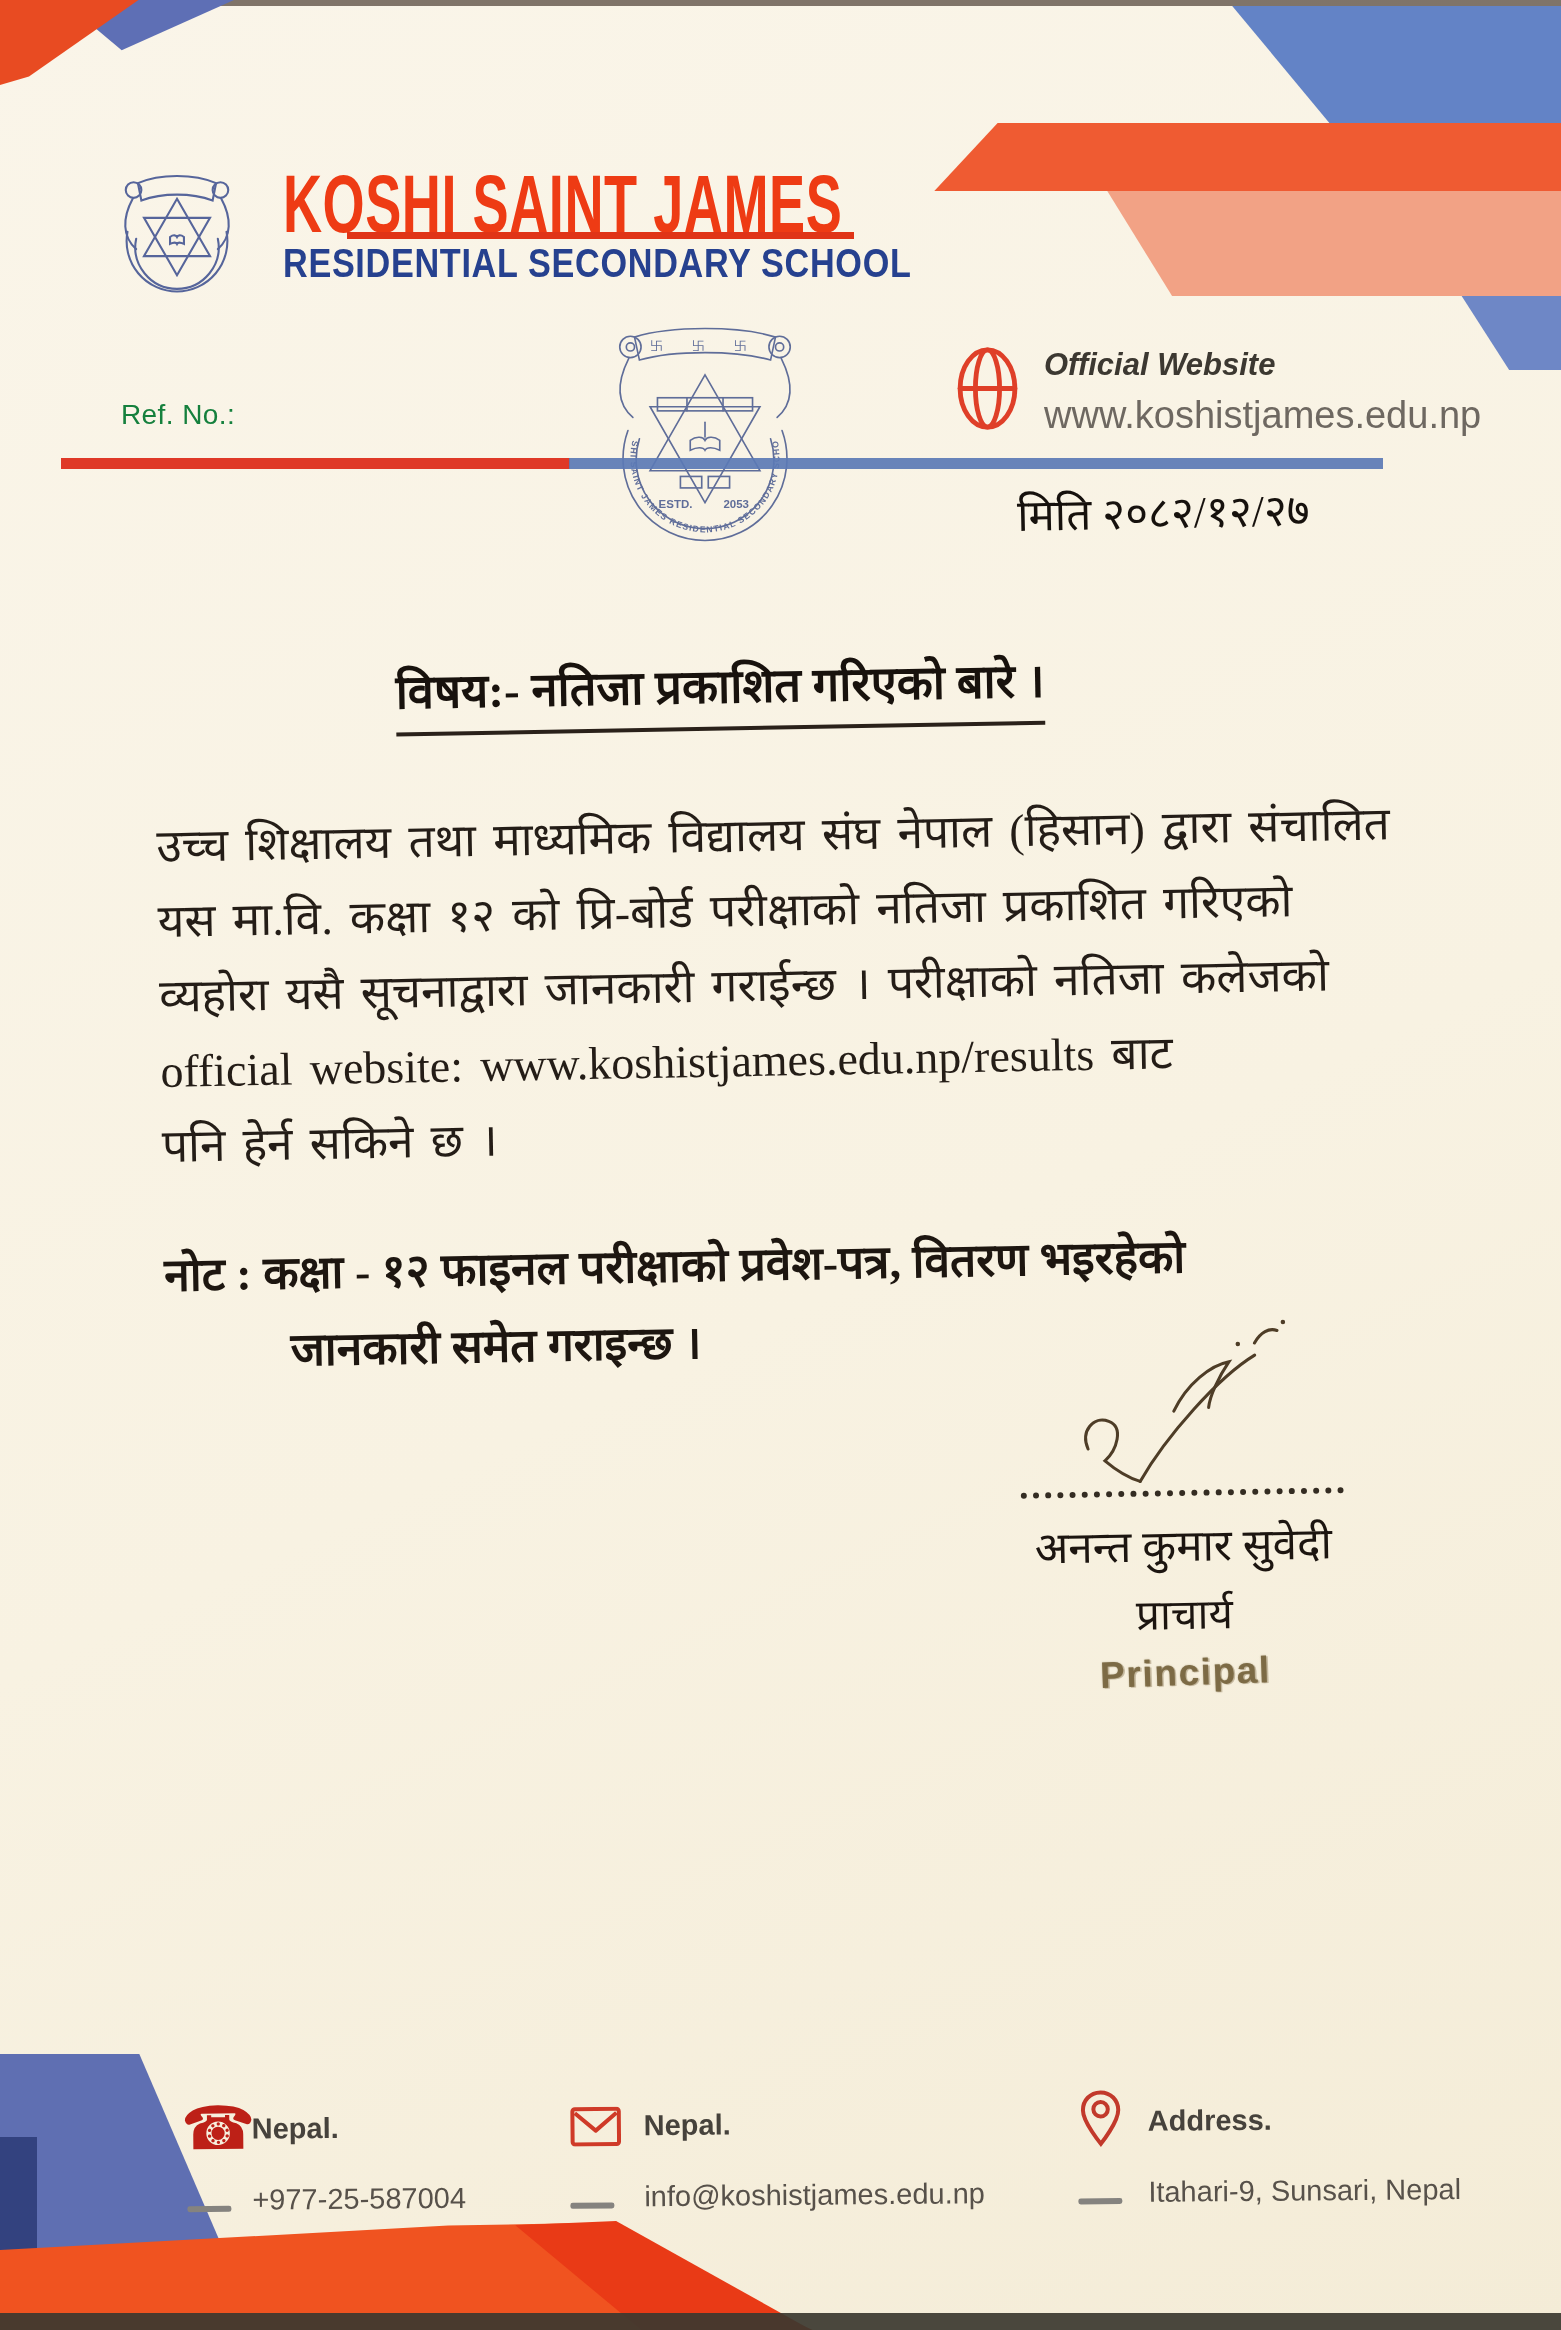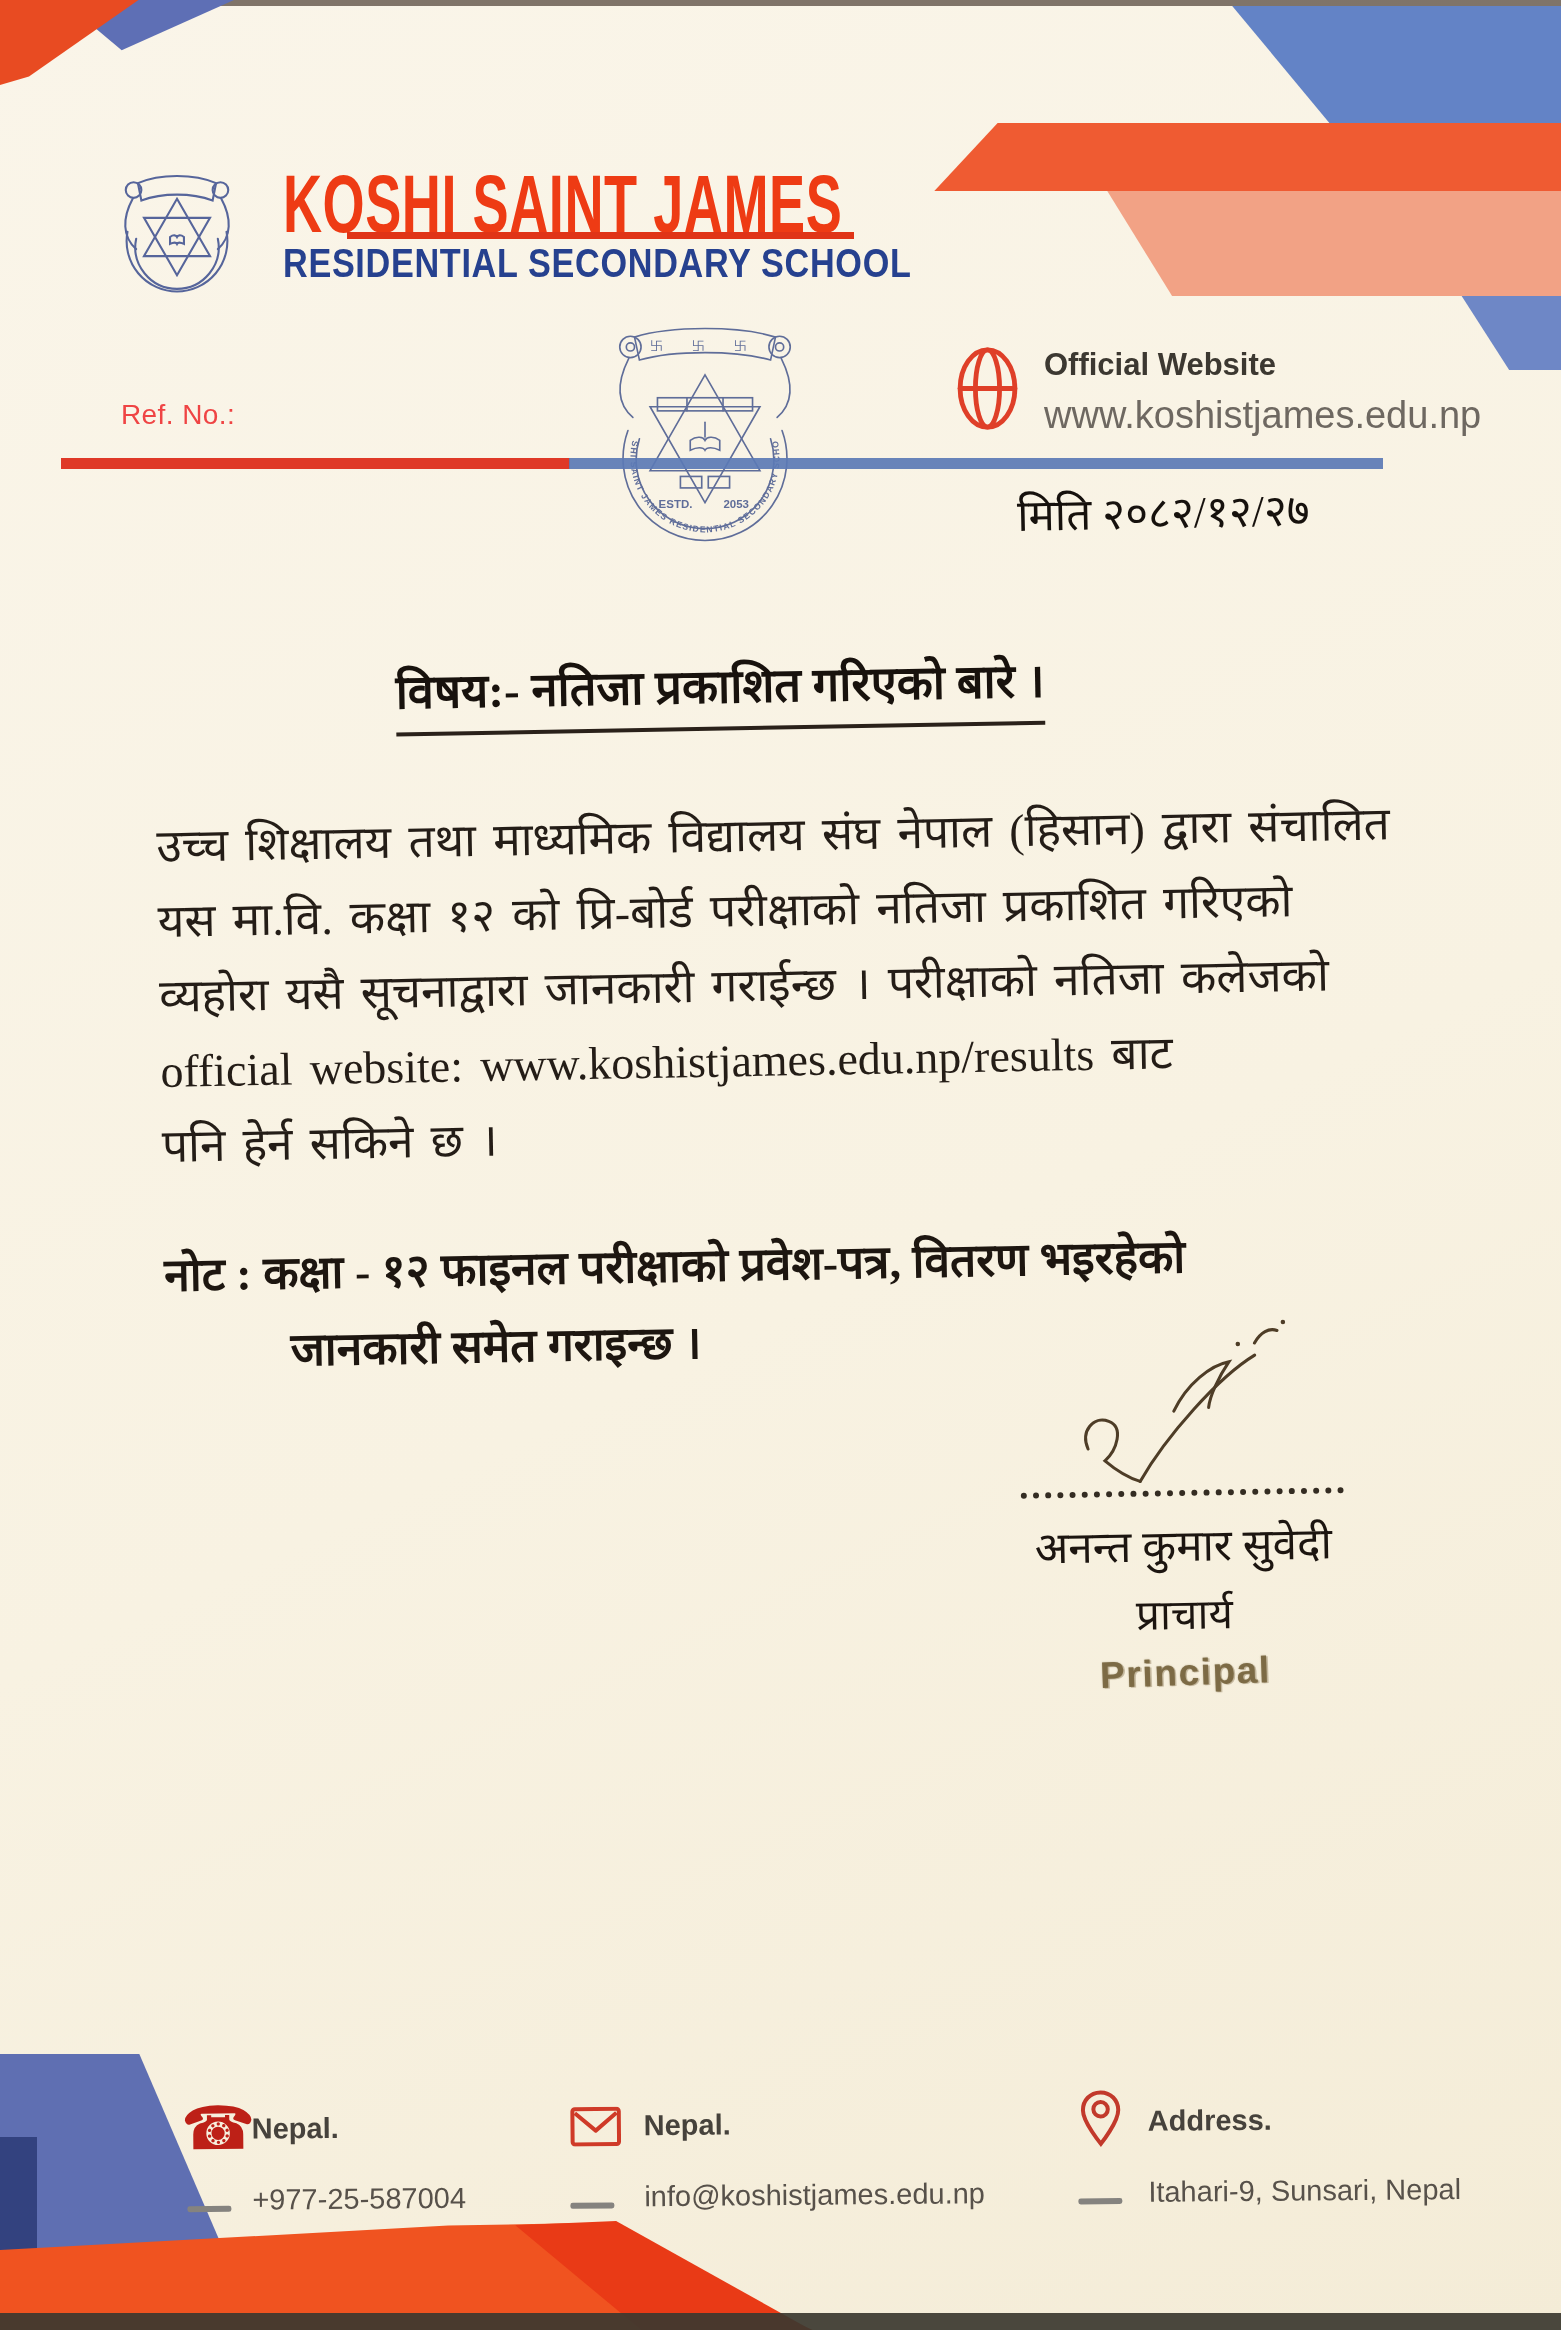--- a/index.html
+++ b/index.html
@@ -37,26 +37,26 @@
 
   
   .crest-sm{left:111px;top:164px;width:132px;height:139px;z-index:2;}
   .brand-name{left:283px;top:163px;font-weight:bold;font-size:82px;line-height:1;
     color:#ee3b14;white-space:nowrap;transform:scaleX(.66);transform-origin:left top;
     letter-spacing:0.8px;z-index:2;}
   .brand-underline{left:347px;top:232px;width:507px;height:6.5px;background:#e03417;z-index:2;}
   .brand-sub{left:283px;top:243px;font-weight:bold;font-size:40px;line-height:1;
     color:#26418f;white-space:nowrap;transform:scaleX(.855);transform-origin:left top;
     letter-spacing:0.8px;z-index:2;}
-  .ref-no{left:121px;top:399px;font-size:28px;color:#ef4444;letter-spacing:0.4px;z-index:2;}
+  .ref-no{left:121px;top:399px;font-size:28px;color:#15803d;letter-spacing:0.4px;z-index:2;}
 
   .seal{left:605px;top:315px;width:200px;height:236px;z-index:2;}
 
   .globe{left:956px;top:345px;width:63px;height:87px;z-index:2;}
-  .web-label{left:1044px;top:347px;font-size:31px;font-weight:bold;color:#3c3831;z-index:2;}
+  .web-label{left:1044px;top:347px;font-size:31px;font-weight:bold;color:#3c3831;z-index:2;font-style:italic;}
   .web-url{left:1044px;top:394px;font-size:38px;color:#6e6861;z-index:2;}
 
   .rule-red{left:61px;top:458px;width:509px;height:10.5px;background:#dd2e1c;z-index:3;opacity:.95;}
   .rule-blue{left:569px;top:458px;width:814px;height:10.5px;background:#5b79b5;z-index:3;opacity:.92;}
 
   .date-line{left:1017px;top:481px;font-size:44px;color:#16110d;z-index:2;
     font-family:"Liberation Serif",serif;transform:rotate(-1.2deg);white-space:nowrap;}
 
   
   .letter{left:153px;top:663px;width:1291px;z-index:2;

